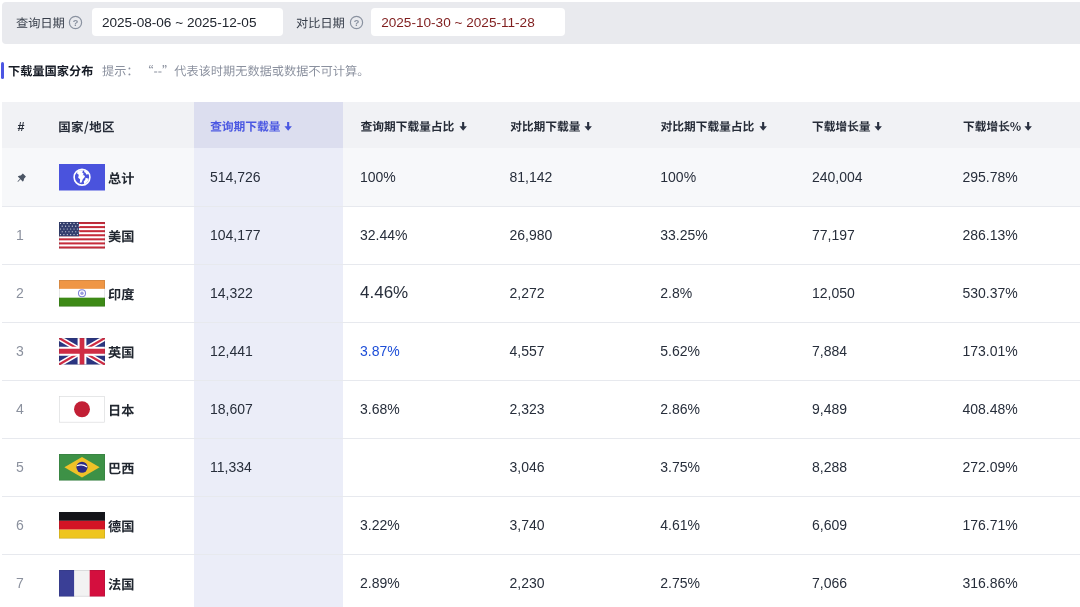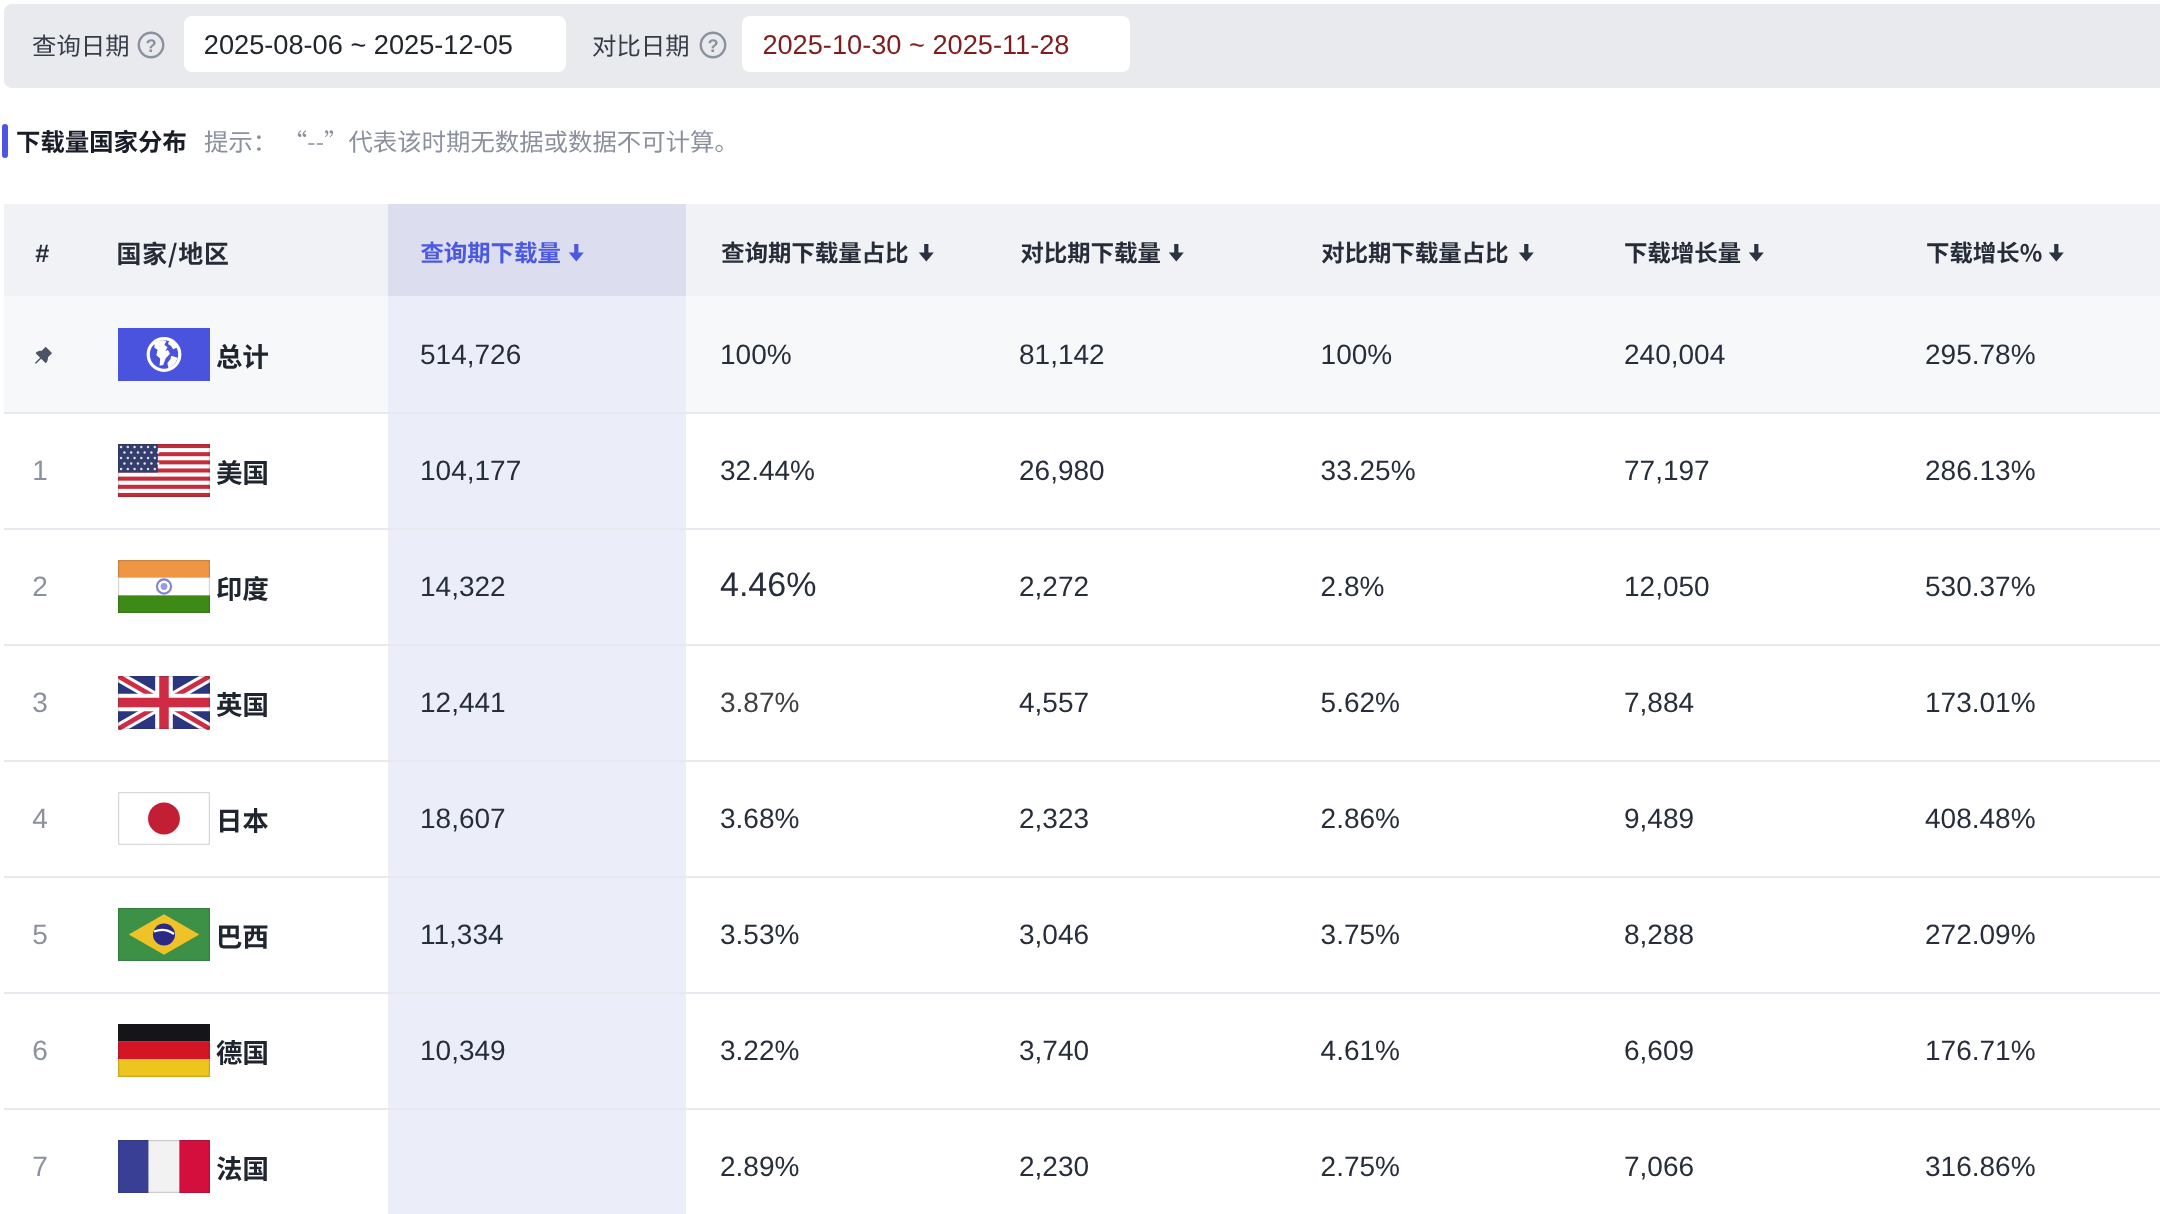--- a/index.html
+++ b/index.html
@@ -181,21 +181,21 @@
         <path d="M0,0 L60,34.5 M60,0 L0,34.5" stroke="#fff" stroke-width="7"></path>
         <path d="M0,0 L60,34.5 M60,0 L0,34.5" stroke="#cf2b44" stroke-width="3"></path>
         <path d="M30,0 V34.5 M0,17.25 H60" stroke="#fff" stroke-width="11.5"></path>
         <path d="M30,0 V34.5 M0,17.25 H60" stroke="#cf2b44" stroke-width="6.2"></path>
         <rect x="0.4" y="0.4" width="59.2" height="33.7" fill="none" stroke="rgba(32,38,50,0.18)" stroke-width="0.8"></rect>
       </svg></div>
 <svg style="position:absolute;left:108.3px;top:343.9px" width="28" height="17" viewBox="0 -13.2 28 16.9">
       <path d="M5.7 -8.2V-6.9H1.9V-3.9H0.6V-2.4H5.2C4.6 -1.5 3.2 -0.7 0.4 -0.1C0.7 0.2 1.2 0.9 1.3 1.2C4.3 0.6 5.9 -0.5 6.7 -1.7C7.8 -0.1 9.4 0.8 11.9 1.2C12.1 0.8 12.6 0.1 12.9 -0.3C10.6 -0.5 8.9 -1.2 7.9 -2.4H12.6V-3.9H11.4V-6.9H7.4V-8.2ZM3.4 -3.9V-5.5H5.7V-4.3L5.7 -3.9ZM9.8 -3.9H7.4L7.4 -4.3V-5.5H9.8ZM8.2 -11.2V-10.2H4.9V-11.2H3.4V-10.2H0.8V-8.8H3.4V-7.6H4.9V-8.8H8.2V-7.6H9.8V-8.8H12.4V-10.2H9.8V-11.2Z M16.3 -3.0V-1.7H23.2V-3.0H22.3L23.0 -3.4C22.8 -3.7 22.3 -4.2 22.0 -4.6H22.7V-5.9H20.5V-7.2H23.0V-8.5H16.5V-7.2H19.0V-5.9H16.8V-4.6H19.0V-3.0ZM20.9 -4.1C21.2 -3.8 21.6 -3.4 21.8 -3.0H20.5V-4.6H21.7ZM14.2 -10.7V1.2H15.8V0.5H23.7V1.2H25.4V-10.7ZM15.8 -1.0V-9.2H23.7V-1.0Z" fill="#20262f"></path>
     </svg>
 <div style="position:absolute;left:210px;top:341.1px;width:700px;font-size:14px;line-height:20px;color:#272e3b">12,441</div>
-<div style="position:absolute;left:360px;top:341.1px;width:700px;font-size:14px;line-height:20px;color:#404040">3.87%</div>
+<div style="position:absolute;left:360px;top:341.1px;width:700px;font-size:14px;line-height:20px;color:#1d4ed8">3.87%</div>
 <div style="position:absolute;left:509.5px;top:341.1px;width:700px;font-size:14px;line-height:20px;color:#272e3b">4,557</div>
 <div style="position:absolute;left:660.3px;top:341.1px;width:700px;font-size:14px;line-height:20px;color:#272e3b">5.62%</div>
 <div style="position:absolute;left:812px;top:341.1px;width:700px;font-size:14px;line-height:20px;color:#272e3b">7,884</div>
 <div style="position:absolute;left:962.5px;top:341.1px;width:700px;font-size:14px;line-height:20px;color:#272e3b">173.01%</div>
 <div class="abs" style="left:7px;top:400.6px;width:26px;text-align:center;font-size:14px;color:#8b919e">4</div>
 <div class="abs" style="left:59px;top:396.1px;width:46px;height:26.5px;line-height:0"><svg width="46" height="26.5" viewBox="0 0 60 34.5" preserveAspectRatio="none">
         <rect width="60" height="34.5" fill="#fff"></rect>
         <circle cx="30" cy="17.25" r="10.4" fill="#c21f35"></circle>
         <rect x="0.4" y="0.4" width="59.2" height="33.7" fill="none" stroke="rgba(32,38,50,0.18)" stroke-width="0.8"></rect>
       </svg></div>
@@ -213,36 +213,34 @@
         <rect width="60" height="34.5" fill="#3d9146"></rect>
         <path d="M30 4 L53 17.25 L30 30.5 L7 17.25 Z" fill="#efc228"></path>
         <circle cx="30" cy="17.25" r="7.2" fill="#2a2a86"></circle>
         <path d="M23.4 15.3 C27.8 13.6 32.8 14.2 36.5 16.9" stroke="#fff" stroke-width="1.5" fill="none"></path>
         <rect x="0.4" y="0.4" width="59.2" height="33.7" fill="none" stroke="rgba(32,38,50,0.18)" stroke-width="0.8"></rect>
       </svg></div>
 <svg style="position:absolute;left:108.3px;top:459.9px" width="28" height="17" viewBox="0 -13.2 28 16.9">
       <path d="M5.6 -6.1H3.2V-8.9H5.6ZM7.2 -6.1V-8.9H9.8V-6.1ZM1.5 -10.5V-1.8C1.5 0.4 2.3 1.0 4.9 1.0C5.5 1.0 8.8 1.0 9.5 1.0C11.8 1.0 12.4 0.2 12.7 -2.0C12.2 -2.1 11.5 -2.3 11.1 -2.6C10.9 -0.9 10.7 -0.6 9.3 -0.6C8.6 -0.6 5.5 -0.6 4.8 -0.6C3.4 -0.6 3.2 -0.8 3.2 -1.8V-4.5H9.8V-3.8H11.4V-10.5Z M13.8 -10.5V-9.0H17.6V-7.5H14.5V1.1H16.1V0.4H23.6V1.1H25.3V-7.5H22.0V-9.0H25.7V-10.5ZM16.1 -1.1V-3.0C16.3 -2.8 16.5 -2.5 16.6 -2.4C18.5 -3.2 19.0 -4.7 19.0 -6.1H20.4V-4.7C20.4 -3.2 20.7 -2.7 22.1 -2.7C22.4 -2.7 23.3 -2.7 23.6 -2.7H23.6V-1.1ZM16.1 -3.7V-6.1H17.6C17.6 -5.2 17.3 -4.3 16.1 -3.7ZM19.0 -7.5V-9.0H20.4V-7.5ZM22.0 -6.1H23.6V-4.2C23.6 -4.2 23.5 -4.2 23.4 -4.2C23.2 -4.2 22.5 -4.2 22.4 -4.2C22.0 -4.2 22.0 -4.2 22.0 -4.7Z" fill="#20262f"></path>
     </svg>
 <div style="position:absolute;left:210px;top:457.1px;width:700px;font-size:14px;line-height:20px;color:#272e3b">11,334</div>
-<div style="position:absolute;left:360px;top:457.1px;width:700px;font-size:14px;line-height:20px;color:#272e3b">3.53%</div>
 <div style="position:absolute;left:509.5px;top:457.1px;width:700px;font-size:14px;line-height:20px;color:#272e3b">3,046</div>
 <div style="position:absolute;left:660.3px;top:457.1px;width:700px;font-size:14px;line-height:20px;color:#272e3b">3.75%</div>
 <div style="position:absolute;left:812px;top:457.1px;width:700px;font-size:14px;line-height:20px;color:#272e3b">8,288</div>
 <div style="position:absolute;left:962.5px;top:457.1px;width:700px;font-size:14px;line-height:20px;color:#272e3b">272.09%</div>
 <div class="abs" style="left:7px;top:516.5999999999999px;width:26px;text-align:center;font-size:14px;color:#8b919e">6</div>
 <div class="abs" style="left:59px;top:512.0px;width:46px;height:26.5px;line-height:0"><svg width="46" height="26.5" viewBox="0 0 60 34.5" preserveAspectRatio="none">
         <rect width="60" height="11.5" fill="#141419"></rect>
         <rect y="11.5" width="60" height="11.5" fill="#d31525"></rect>
         <rect y="23" width="60" height="11.5" fill="#eec51e"></rect>
         <rect x="0.4" y="0.4" width="59.2" height="33.7" fill="none" stroke="rgba(32,38,50,0.18)" stroke-width="0.8"></rect>
       </svg></div>
 <svg style="position:absolute;left:108.3px;top:517.9px" width="28" height="17" viewBox="0 -13.2 28 16.9">
       <path d="M6.1 -2.2V-0.5C6.1 0.6 6.4 1.0 7.8 1.0C8.0 1.0 9.1 1.0 9.4 1.0C10.4 1.0 10.8 0.6 10.9 -0.8C10.6 -0.9 10.0 -1.1 9.7 -1.3C9.7 -0.3 9.6 -0.2 9.2 -0.2C9.0 -0.2 8.1 -0.2 7.9 -0.2C7.5 -0.2 7.4 -0.2 7.4 -0.5V-2.2ZM4.7 -2.4C4.5 -1.6 4.1 -0.6 3.6 0.0L4.8 0.7C5.3 -0.0 5.6 -1.1 5.9 -2.0ZM10.3 -2.0C10.9 -1.2 11.5 -0.1 11.7 0.6L12.9 0.0C12.7 -0.7 12.1 -1.7 11.5 -2.5ZM10.1 -7.2H11.0V-6.0H10.1ZM8.1 -7.2H9.0V-6.0H8.1ZM6.1 -7.2H7.0V-6.0H6.1ZM2.9 -11.2C2.4 -10.3 1.2 -9.0 0.3 -8.2C0.6 -7.9 0.9 -7.3 1.1 -6.9C2.2 -7.9 3.5 -9.4 4.3 -10.6ZM7.8 -11.3 7.8 -10.3H4.4V-9.0H7.7L7.6 -8.4H4.9V-4.8H12.3V-8.4H9.1L9.2 -9.0H12.7V-10.3H9.4L9.5 -11.2ZM7.5 -2.7C7.8 -2.2 8.1 -1.5 8.3 -1.1L9.5 -1.6C9.4 -1.9 9.1 -2.5 8.8 -3.0H12.8V-4.2H4.3V-3.0H8.2ZM3.1 -8.3C2.4 -6.8 1.3 -5.3 0.2 -4.3C0.5 -3.9 1.0 -3.1 1.1 -2.8C1.4 -3.1 1.8 -3.5 2.1 -3.9V1.2H3.5V-6.0C3.9 -6.6 4.3 -7.2 4.5 -7.8Z M16.3 -3.0V-1.7H23.2V-3.0H22.3L23.0 -3.4C22.8 -3.7 22.3 -4.2 22.0 -4.6H22.7V-5.9H20.5V-7.2H23.0V-8.5H16.5V-7.2H19.0V-5.9H16.8V-4.6H19.0V-3.0ZM20.9 -4.1C21.2 -3.8 21.6 -3.4 21.8 -3.0H20.5V-4.6H21.7ZM14.2 -10.7V1.2H15.8V0.5H23.7V1.2H25.4V-10.7ZM15.8 -1.0V-9.2H23.7V-1.0Z" fill="#20262f"></path>
     </svg>
-<div style="position:absolute;left:210px;top:515.1px;width:700px;font-size:14px;line-height:20px;color:#272e3b">10,349</div>
 <div style="position:absolute;left:360px;top:515.1px;width:700px;font-size:14px;line-height:20px;color:#272e3b">3.22%</div>
 <div style="position:absolute;left:509.5px;top:515.1px;width:700px;font-size:14px;line-height:20px;color:#272e3b">3,740</div>
 <div style="position:absolute;left:660.3px;top:515.1px;width:700px;font-size:14px;line-height:20px;color:#272e3b">4.61%</div>
 <div style="position:absolute;left:812px;top:515.1px;width:700px;font-size:14px;line-height:20px;color:#272e3b">6,609</div>
 <div style="position:absolute;left:962.5px;top:515.1px;width:700px;font-size:14px;line-height:20px;color:#272e3b">176.71%</div>
 <div class="abs" style="left:7px;top:574.5999999999999px;width:26px;text-align:center;font-size:14px;color:#8b919e">7</div>
 <div class="abs" style="left:59px;top:570.0px;width:46px;height:26.5px;line-height:0"><svg width="46" height="26.5" viewBox="0 0 60 34.5" preserveAspectRatio="none">
         <rect width="20" height="34.5" fill="#3a3f96"></rect>
         <rect x="20" width="20" height="34.5" fill="#f2f2f2"></rect>
         <rect x="40" width="20" height="34.5" fill="#d40f3e"></rect>

